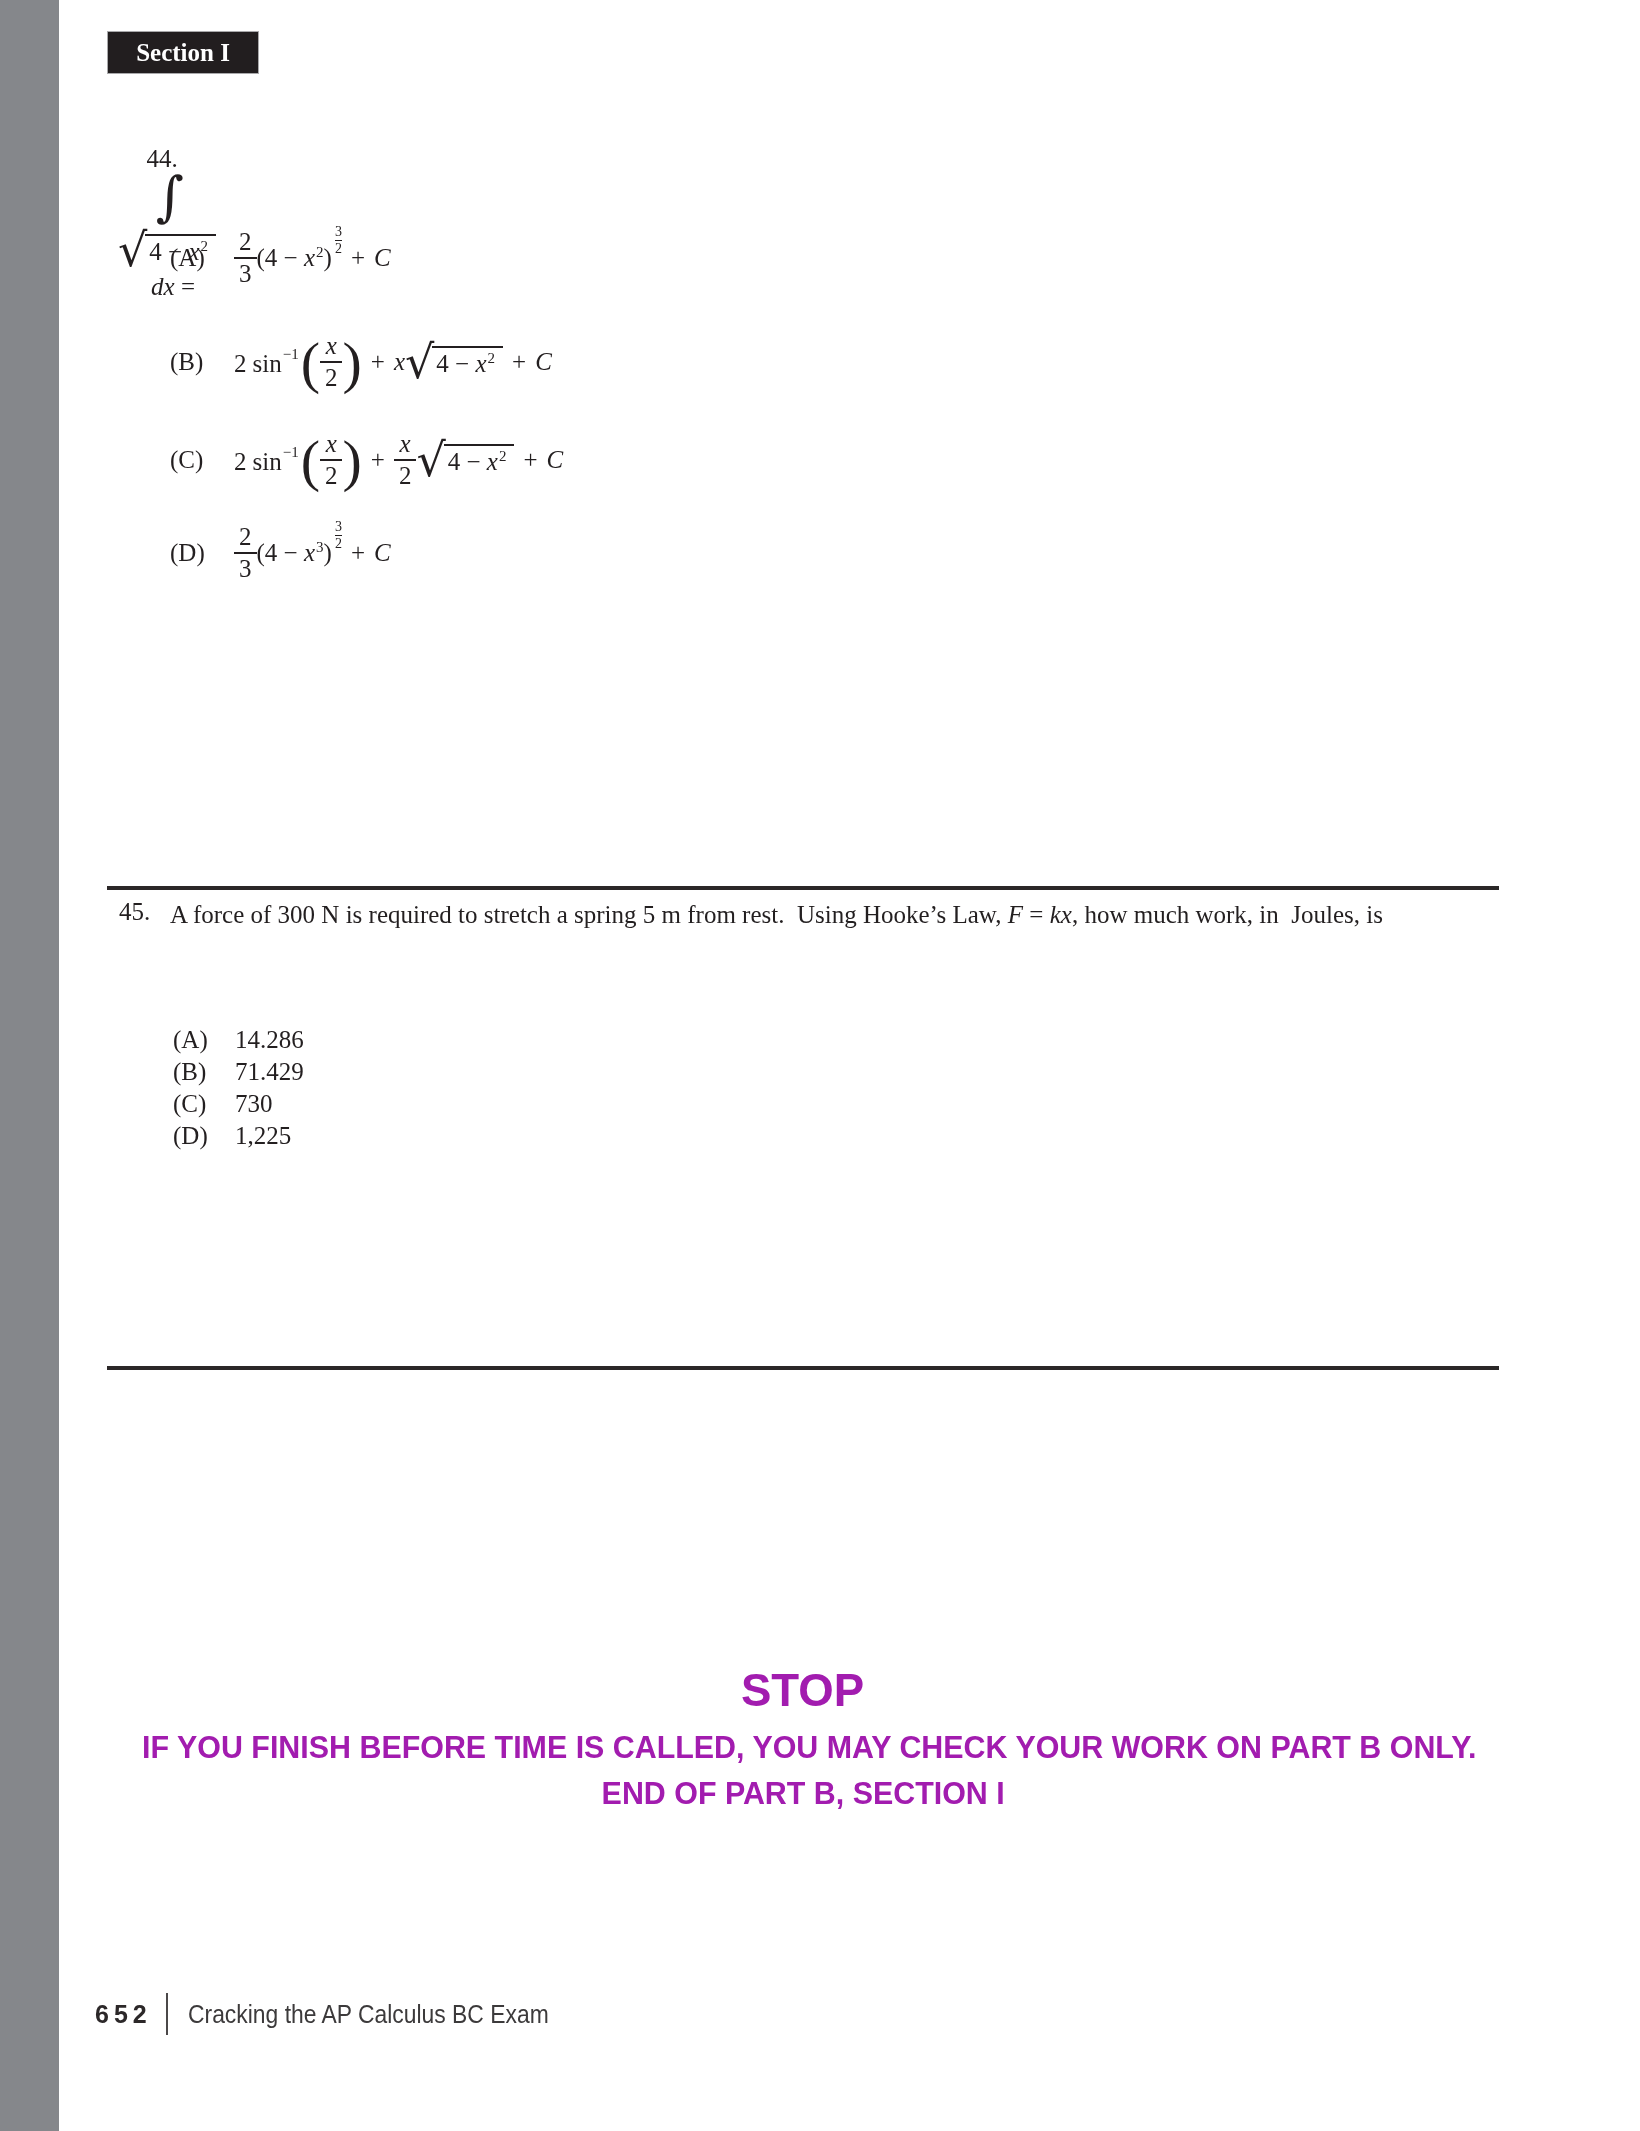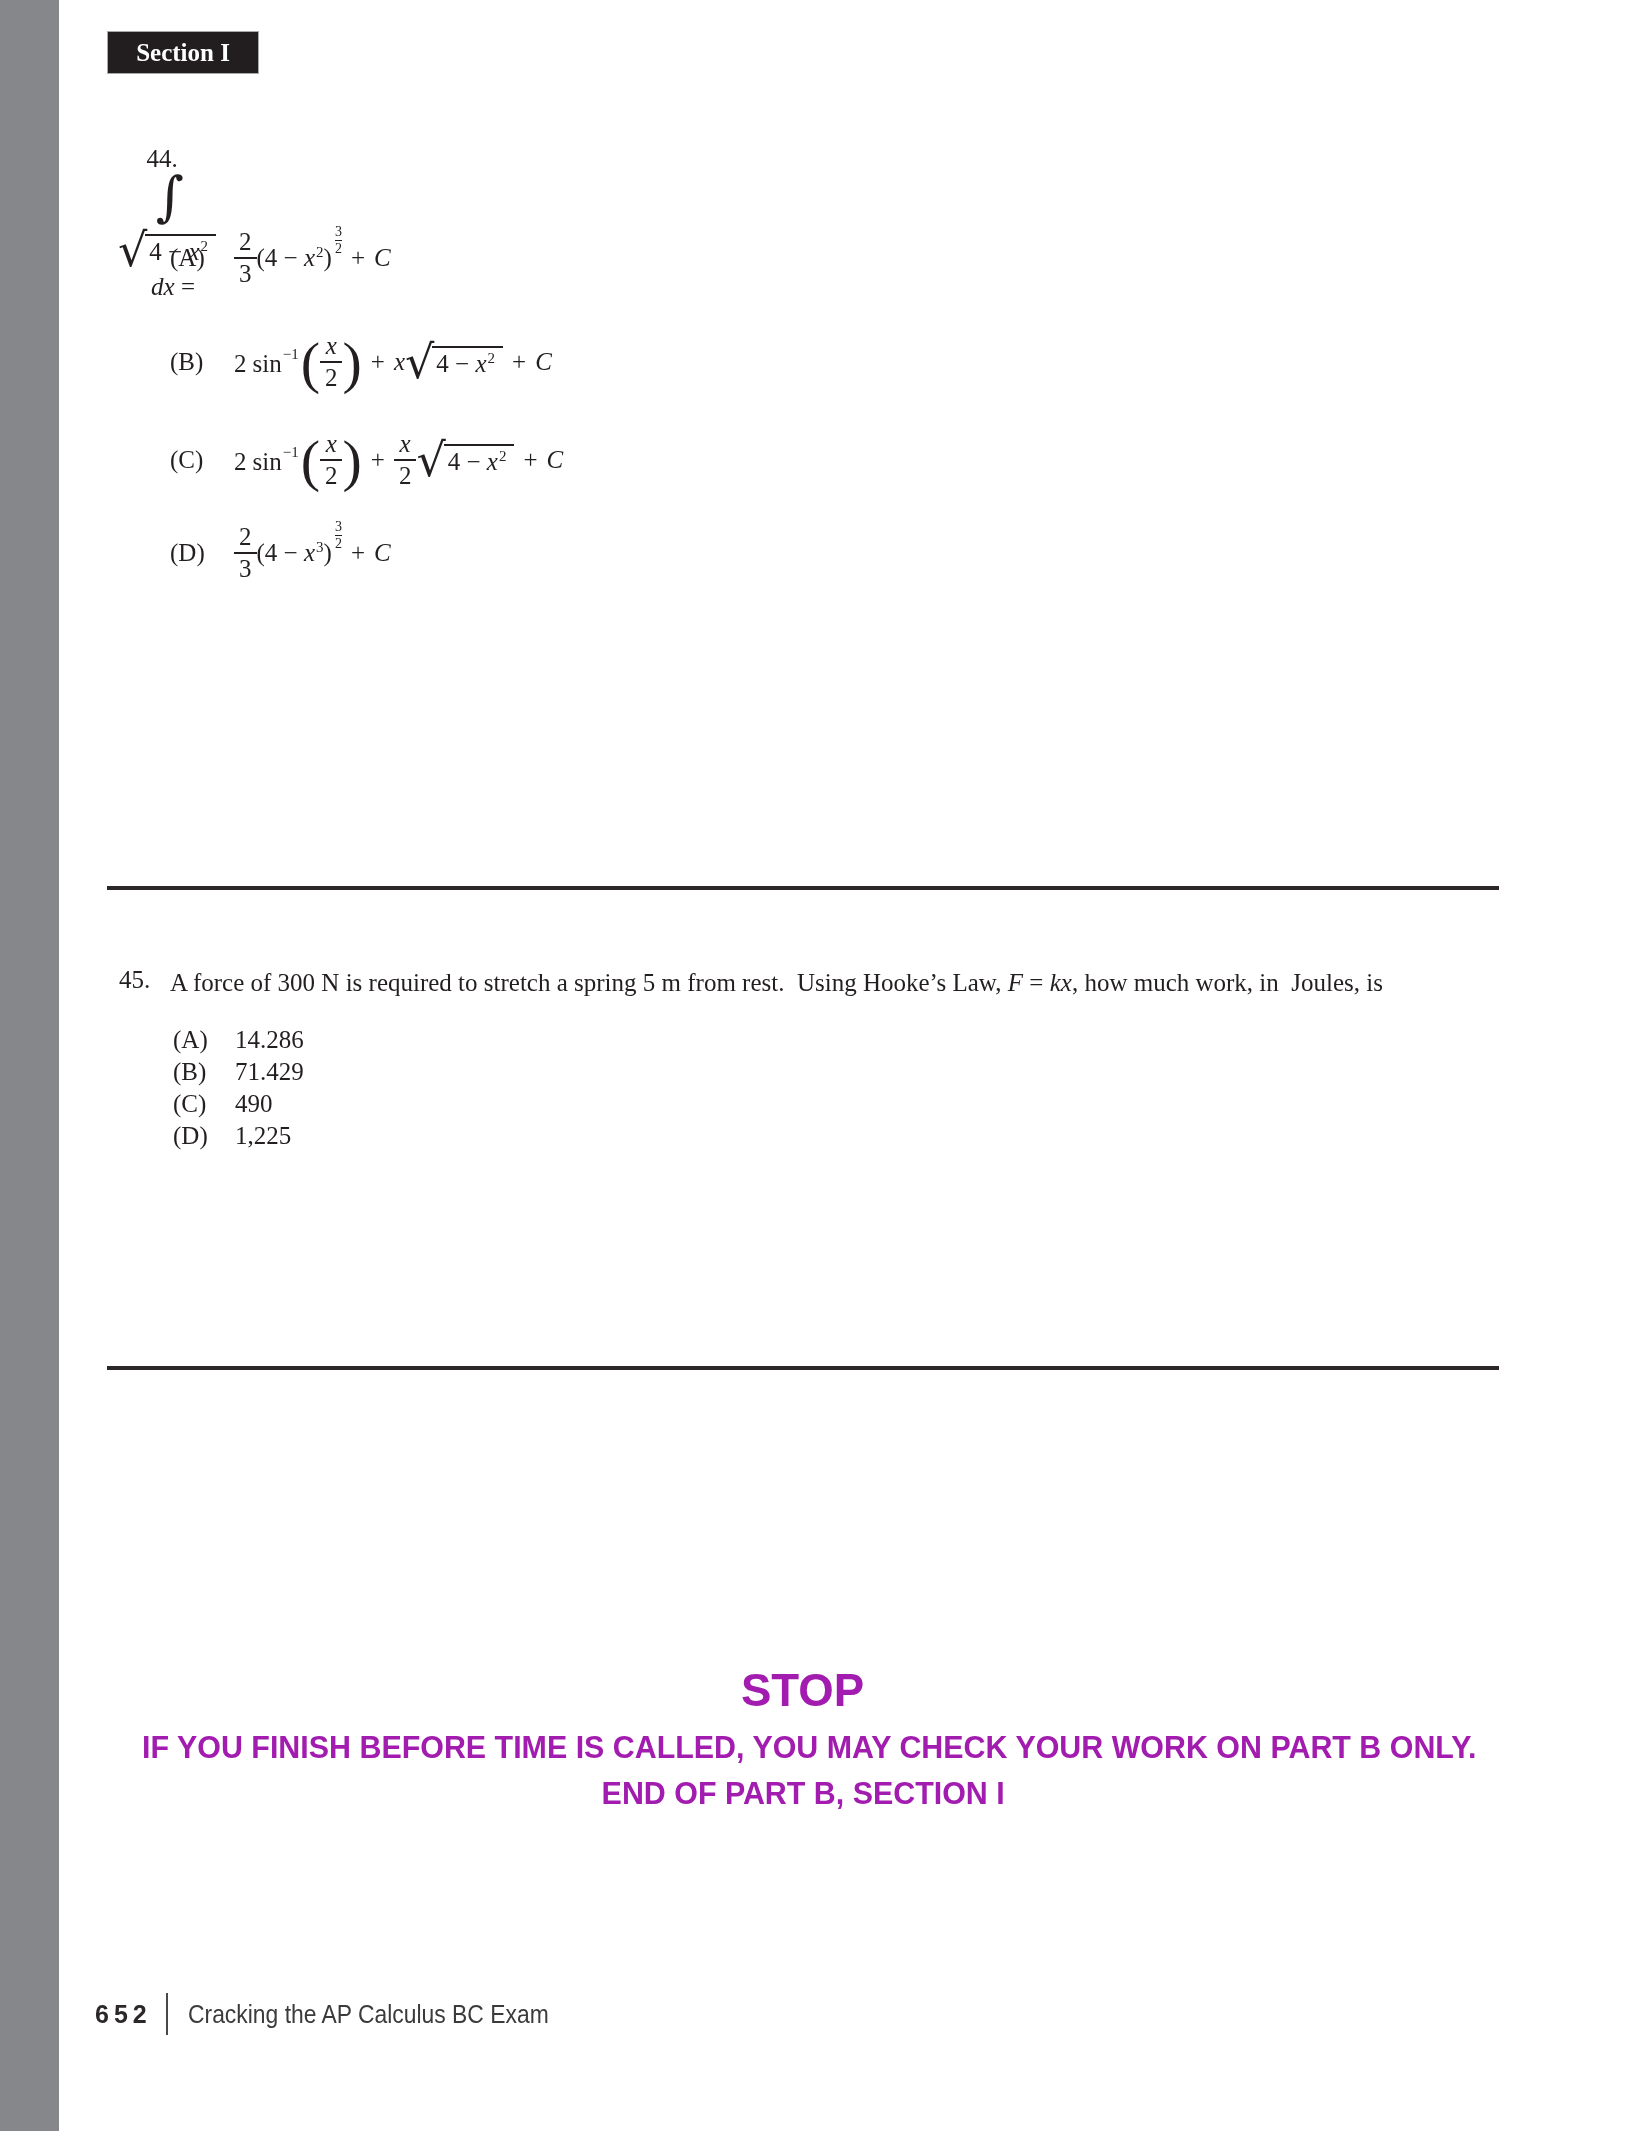--- a/index.html
+++ b/index.html
@@ -84,21 +84,21 @@
   .gap-l { margin-left: 9px; }
   .gap-r { margin-right: 9px; }
   .constC { margin-left: 9px; }
 
   
   .rule { position: absolute; left: 107px; width: 1392px; height: 4px; background: #2b2728; }
   .rule-1 { top: 886px; }
   .rule-2 { top: 1366px; }
 
   
-  .q45 { position: absolute; left: 119px; top: 966px; display: flex; align-items: flex-start; }
+  .q45 { position: absolute; left: 119px; top: 898px; display: flex; align-items: flex-start; }
   .q45 .qnum { width: 51px; }
   .q45-text { width: 1330px; font-size: 25px; line-height: 33px; }
   .q45-line { white-space: pre-wrap; }
   .q45-choices { position: absolute; left: 173px; top: 1026px; }
   .q45-choice { display: flex; align-items: baseline; height: 32px; font-size: 25px; }
   .q45-choice .lbl { width: 50px; margin-right: 12px; }
 
   
   .stop-block {
     position: absolute; left: 107px; top: 1664px; width: 1392px;
@@ -221,21 +221,21 @@
     <div class="q45-choice">
       <span class="lbl">(A)</span>
       <span class="val">14.286</span>
     </div>
     <div class="q45-choice">
       <span class="lbl">(B)</span>
       <span class="val">71.429</span>
     </div>
     <div class="q45-choice">
       <span class="lbl">(C)</span>
-      <span class="val">490</span>
+      <span class="val">730</span>
     </div>
     <div class="q45-choice">
       <span class="lbl">(D)</span>
       <span class="val">1,225</span>
     </div>
   </div>
 
   <div class="rule rule-2"></div>
 
   <div class="stop-block">

